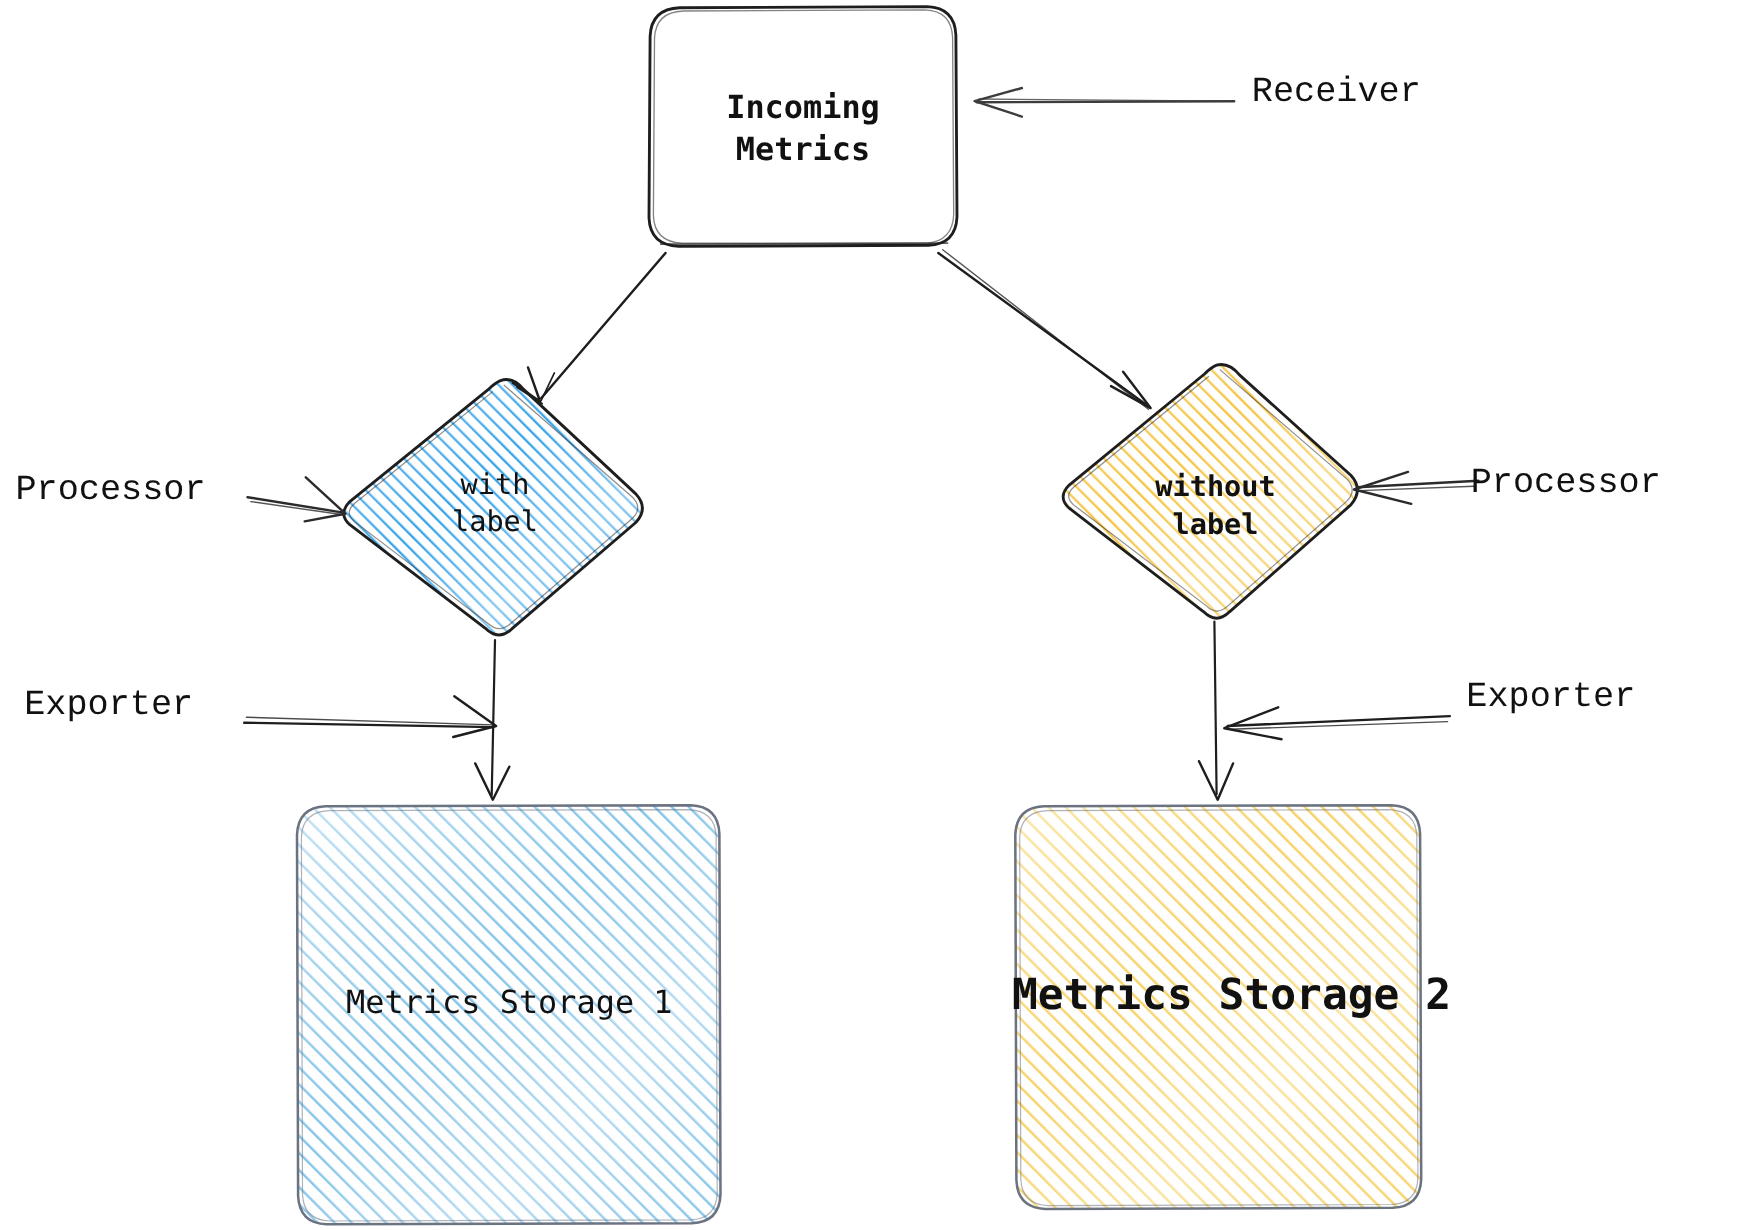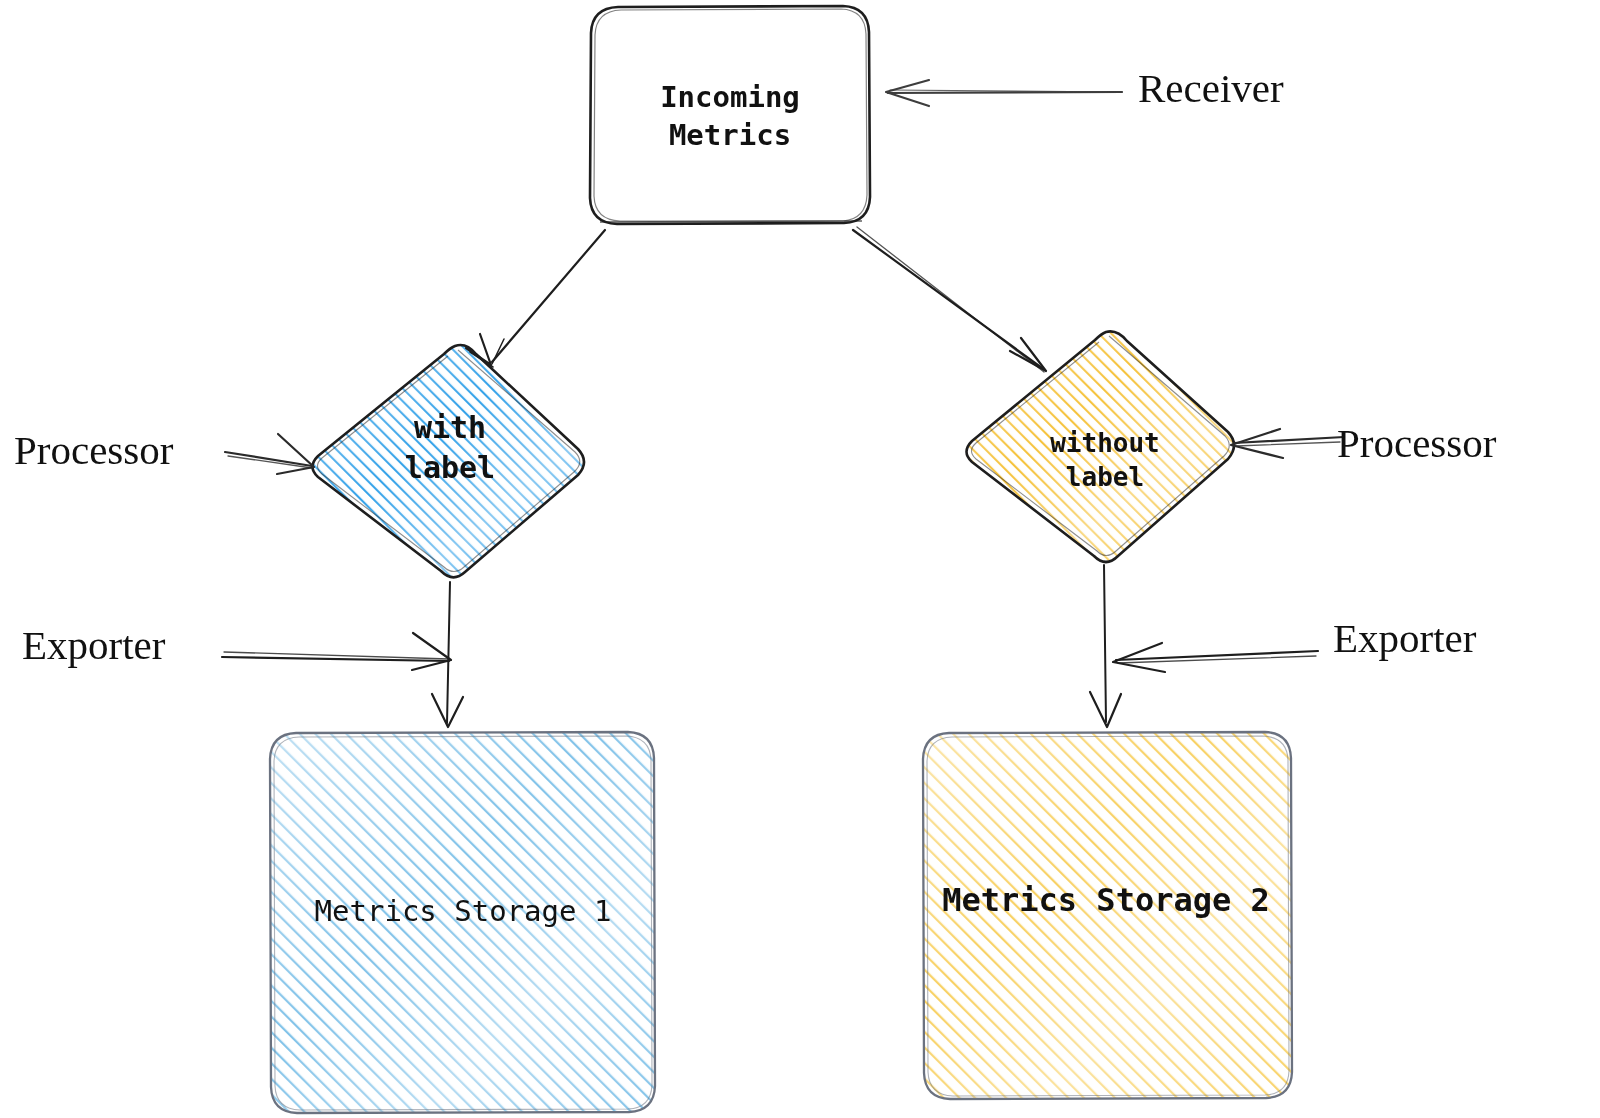--- a/index.html
+++ b/index.html
@@ -26,31 +26,31 @@
     position: absolute;
     text-align: center;
     font-family: "DejaVu Sans Mono", "Liberation Mono", monospace;
     color: #111111;
     white-space: pre;
     line-height: 1.32;
     pointer-events: none;
   }
   .annot-label {
     position: absolute;
-    font-family: Liberation Serif, serif;
+    font-family: Liberation Mono, monospace;
     color: #111111;
     white-space: pre;
-    font-size: 41px;
+    font-size: 32px;
     line-height: 1;
   }
   #lbl-incoming { left: 590px; top: 78px; width: 280px; font-size: 29px; font-weight: 600; }
-  #lbl-with     { left: 310px; top: 408px; width: 280px; font-size: 30px; font-weight: 700; }
+  #lbl-with     { left: 310px; top: 424px; width: 280px; font-size: 26px; font-weight: 400; }
   #lbl-without  { left: 965px; top: 410px; width: 280px; font-size: 26px; font-weight: 700; margin-top: 16px; }
   #lbl-store1   { left: 268px; top: 892px; width: 390px; font-size: 29px; font-weight: 400; }
-  #lbl-store2   { left: 920px; top: 879px; width: 372px; font-size: 32px; font-weight: 600; }
+  #lbl-store2   { left: 920px; top: 879px; width: 372px; font-size: 39px; font-weight: 600; text-align: right; }
   #lbl-receiver   { left: 1138px; top: 68px; }
   #lbl-proc-left  { left: 14px;   top: 430px; }
   #lbl-proc-right { left: 1337px; top: 423px; }
   #lbl-exp-left   { left: 22px;   top: 625px; }
   #lbl-exp-right  { left: 1333px; top: 618px; }
 </style>
 </head>
 <body>
 
 <div id="canvas">

